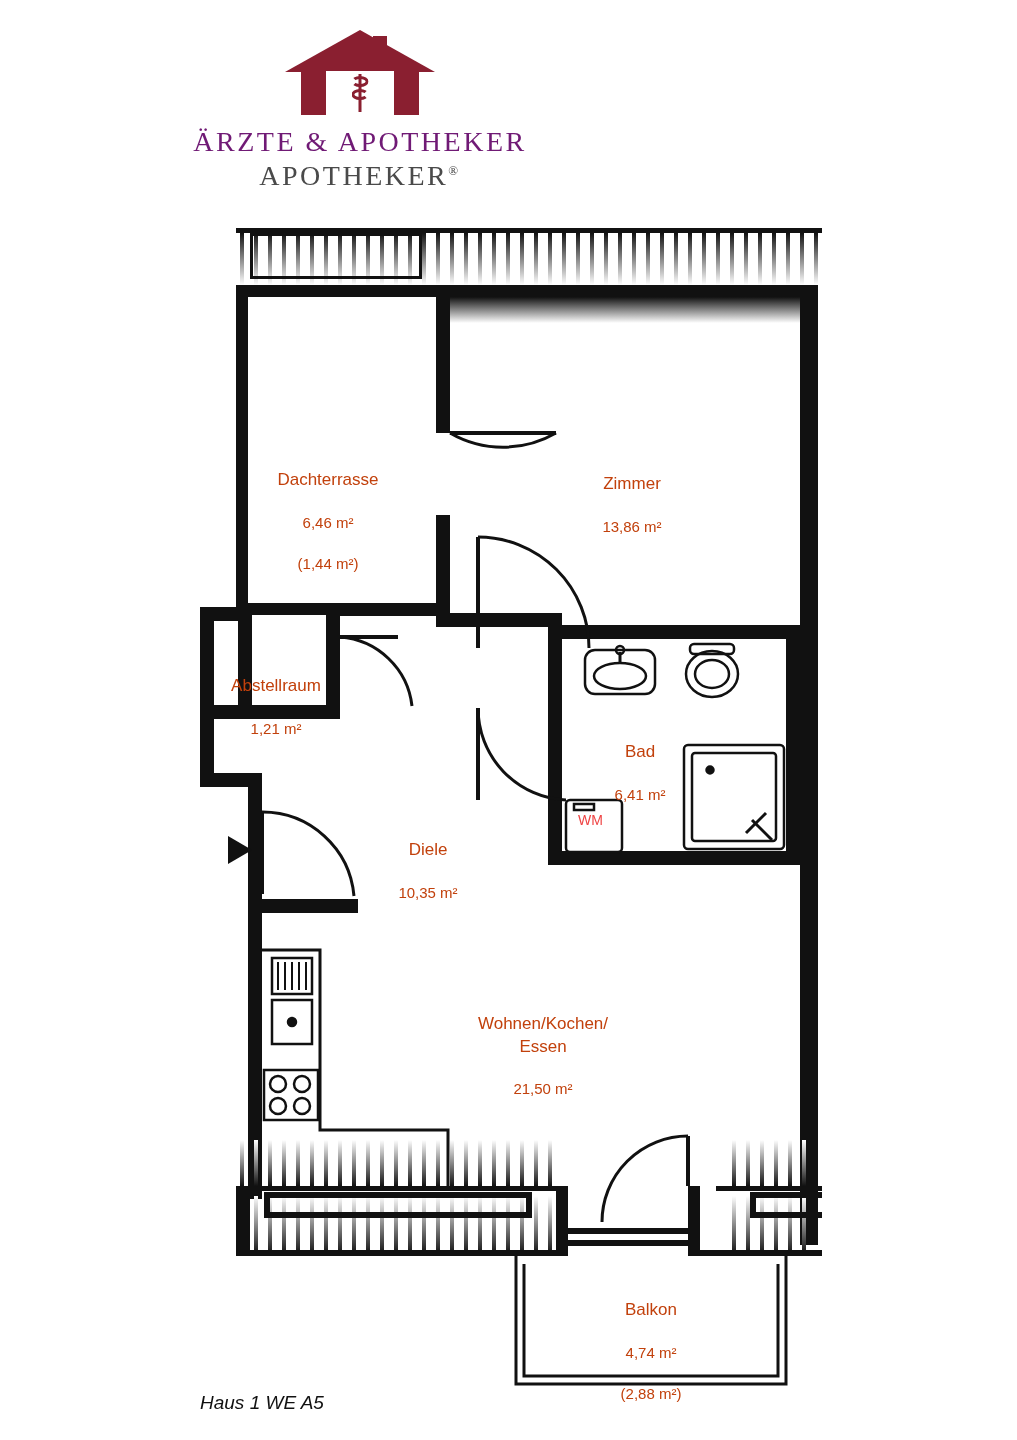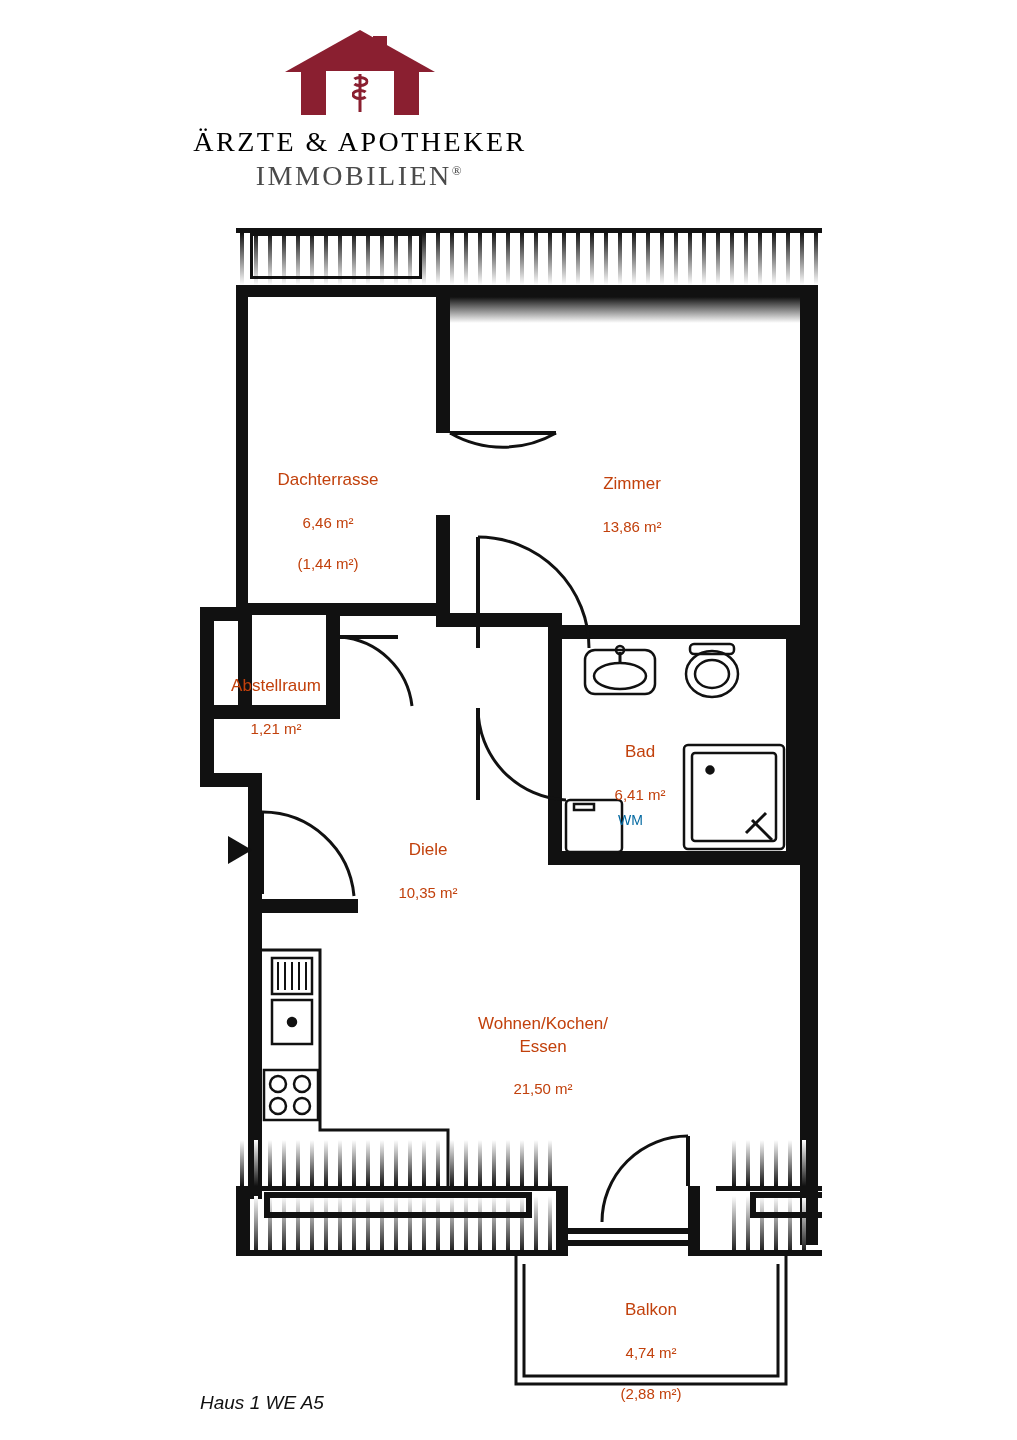--- a/index.html
+++ b/index.html
@@ -86,21 +86,21 @@
     height: 11px;
     border: 3px solid #8a1f30;
     border-radius: 50%;
     border-right-color: transparent;
     box-sizing: border-box;
   }
   #logo-line1 {
     font-family: "Liberation Serif", serif;
     font-size: 28px;
     letter-spacing: 2.5px;
-    color: #000000;
+    color: #701a75;
     line-height: 1.22;
   }
   #logo-line2 {
     font-family: "Liberation Serif", serif;
     font-size: 28px;
     letter-spacing: 2.5px;
     color: #4a4a4a;
     line-height: 1.22;
   }
   #logo-line2 sup {
@@ -135,22 +135,21 @@
     font-size: 15px;
   }
   .room-label .rl-area2 {
     display: block;
     font-size: 15px;
   }
   .fixture-label {
     position: absolute;
     font-size: 14px;
     font-family: "Liberation Sans", sans-serif;
-    color: #0369a1;
-    margin-left: 40px;
+    color: #ef4444;
   }
   #plan-caption {
     position: absolute;
     left: 200px;
     top: 1392px;
     font-size: 19px;
     font-family: "Liberation Sans", sans-serif;
     color: #111111;
     font-style: italic;
   }
@@ -160,21 +159,21 @@
 
 <div id="logo-block">
   <div id="logo-mark">
     <div class="logo-roof"></div>
     <div class="logo-chimney"></div>
     <div class="logo-body"></div>
     <div class="logo-window"></div>
     <div class="logo-snake"></div>
   </div>
   <div id="logo-line1">ÄRZTE &amp; APOTHEKER</div>
-  <div id="logo-line2"><span>IMMOBILIEN</span><sup>®</sup></div>
+  <div id="logo-line2"><span>APOTHEKER</span><sup>®</sup></div>
 </div>
 
 <svg id="floorplan" viewBox="0 0 1017 1440" xmlns="http://www.w3.org/2000/svg">
   <defs>
     <linearGradient id="gradTop" x1="0" y1="0" x2="0" y2="1">
       <stop offset="0%" stop-color="#111111"></stop>
       <stop offset="100%" stop-color="#ffffff"></stop>
     </linearGradient>
     <linearGradient id="gradBottom" x1="0" y1="1" x2="0" y2="0">
       <stop offset="0%" stop-color="#111111"></stop>

